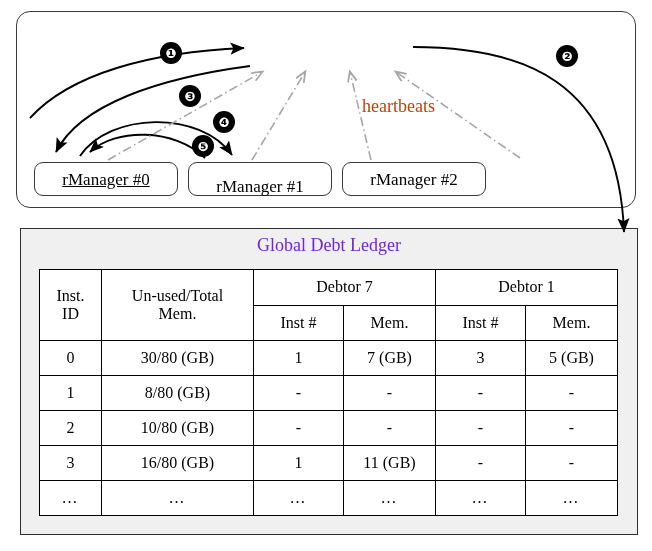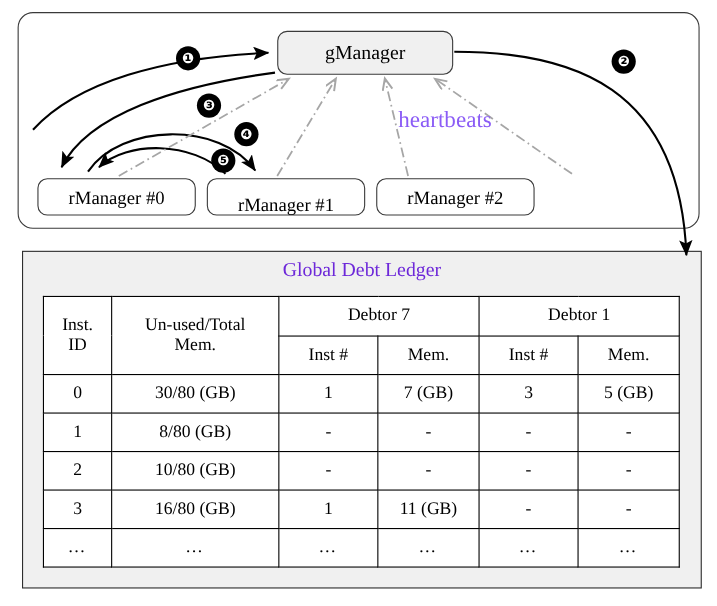--- a/index.html
+++ b/index.html
@@ -50,21 +50,21 @@
   }
   .node.gmanager {
     background: #f0f0f0;
     left: 252px;
     top: 28px;
     width: 160px;
     height: 40px;
     font-size: 18px;
   }
   .node.rmanager { top: 162px; width: 144px; height: 34px; }
-  .rm0 { left: 34px; }
+  .rm0 { left: 34px; text-decoration: underline; }
   .rm1 { left: 188px; align-items: flex-end; }
   .rm2 { left: 342px; }
   .rm3 { left: 488px; }
 
   
   .arrows {
     position: absolute;
     left: 0; top: 0;
     width: 652px;
     height: 551px;
@@ -92,22 +92,22 @@
   .b1 { left: 160px; top: 42px; }
   .b2 { left: 556px; top: 45px; }
   .b3 { left: 179px; top: 85px; }
   .b4 { left: 213px; top: 111px; }
   .b5 { left: 192px; top: 135px; }
 
   .heartbeats-label {
     position: absolute;
     left: 362px;
     top: 96px;
-    font-size: 21px;
-    color: #8b5cf6;
+    font-size: 18px;
+    color: #c2410c;
     z-index: 7;
     white-space: nowrap;
   }
 
   
   .ledger-panel {
     position: absolute;
     left: 20px;
     top: 228px;
     width: 618px;
@@ -179,23 +179,20 @@
     <path d="M 205,158 C 175,128 115,128 90,152" fill="none" stroke="#000" stroke-width="1.9" marker-end="url(#ah-black)"></path>
 
     <path d="M 108,160 L 262,72" fill="none" stroke="#a6a6a6" stroke-width="1.6" stroke-dasharray="9,3.5,1.5,3.5" marker-end="url(#ah-gray)"></path>
     <path d="M 252,160 L 305,72" fill="none" stroke="#a6a6a6" stroke-width="1.6" stroke-dasharray="9,3.5,1.5,3.5" marker-end="url(#ah-gray)"></path>
     <path d="M 371,160 L 350,72" fill="none" stroke="#a6a6a6" stroke-width="1.6" stroke-dasharray="9,3.5,1.5,3.5" marker-end="url(#ah-gray)"></path>
     <path d="M 520,158 L 396,72" fill="none" stroke="#a6a6a6" stroke-width="1.6" stroke-dasharray="9,3.5,1.5,3.5" marker-end="url(#ah-gray)"></path>
   </svg>
 
   <div class="arch-panel"></div>
 
-  <div class="node gmanager">
-    <span>gManager</span>
-  </div>
 
   <div class="node rmanager rm0">
     <span>rManager #0</span>
   </div>
   <div class="node rmanager rm1">
     <span>rManager #1</span>
   </div>
   <div class="node rmanager rm2">
     <span>rManager #2</span>
   </div>

